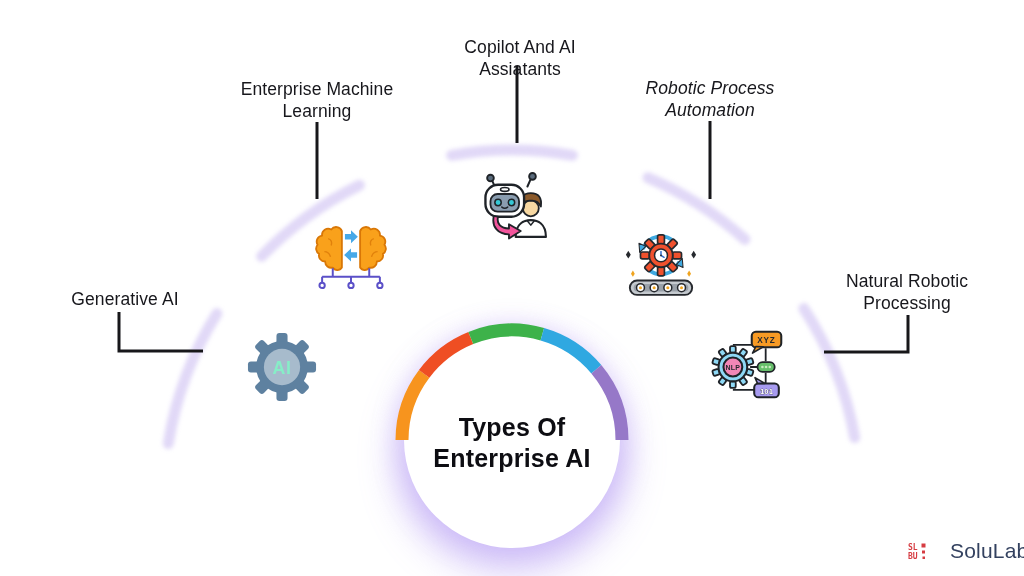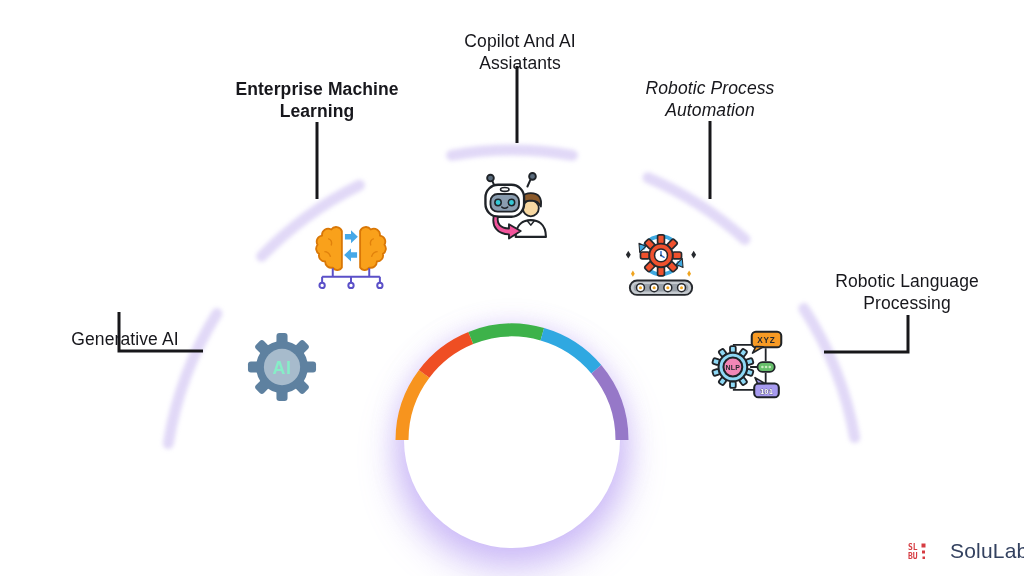--- a/index.html
+++ b/index.html
@@ -71,27 +71,29 @@
   <g fill="none" stroke-width="13">
     <path d="M402,440 A110,110 0 0 1 424.2,373.8" stroke="#F7941E"></path>
     <path d="M424.2,373.8 A110,110 0 0 1 470.8,338" stroke="#EF4E23"></path>
     <path d="M470.8,338 A110,110 0 0 1 542.3,334.3" stroke="#3DB24A"></path>
     <path d="M542.3,334.3 A110,110 0 0 1 596.3,369.3" stroke="#2FA8E1"></path>
     <path d="M596.3,369.3 A110,110 0 0 1 622,440" stroke="#9678C8"></path>
   </g>
 </svg>
 
 <div class="title">
+  <div>Types Of</div>
+  <div>Enterprise AI</div>
 </div>
 
-<div class="label" style="left:25px;  top:288px; width:200px;margin-top:40px;">Generative AI</div>
-<div class="label" style="left:207px; top:78px;  width:220px;font-weight:bold;">Enterprise Machine Learning</div>
-<div class="label" style="left:430px; top:30px;  width:180px;">Copilot And AI Assiatants</div>
+<div class="label" style="left:25px;  top:288px; width:200px;">Generative AI</div>
+<div class="label" style="left:207px; top:78px;  width:220px;">Enterprise Machine Learning</div>
+<div class="label" style="left:430px; top:36px;  width:180px;">Copilot And AI Assiatants</div>
 <div class="label" style="left:620px; top:77px;  width:180px;font-style:italic;">Robotic Process Automation</div>
-<div class="label" style="left:807px; top:270px; width:200px;">Robotic Language Processing</div>
+<div class="label" style="left:807px; top:270px; width:200px;">Natural Robotic Processing</div>
 
 <svg class="icon" style="left:313px; top:224px; width:76px; height:78px;" viewBox="0 0 100 100">
   <g stroke="#D97706" stroke-width="2.4" fill="#F9A11B" stroke-linejoin="round">
     <path id="brainHalf" d="M38,8 A8,8 0 0 0 24,6 A8,8 0 0 0 12,14 A8,8 0 0 0 6,26 A8,8 0 0 0 8,38 A8,8 0 0 0 16,48 A8,8 0 0 0 26,56 A7,7 0 0 0 38,56 Z"></path>
     <use href="#brainHalf" transform="translate(100,0) scale(-1,1)"></use>
   </g>
   <g stroke="#D97706" stroke-width="1.8" fill="none" opacity=".75">
     <path d="M20,18 q6,2 4,9"></path>
       <path d="M15,35 q6,0 8,7"></path>
     <path d="M80,18 q-6,2 -4,9"></path>

